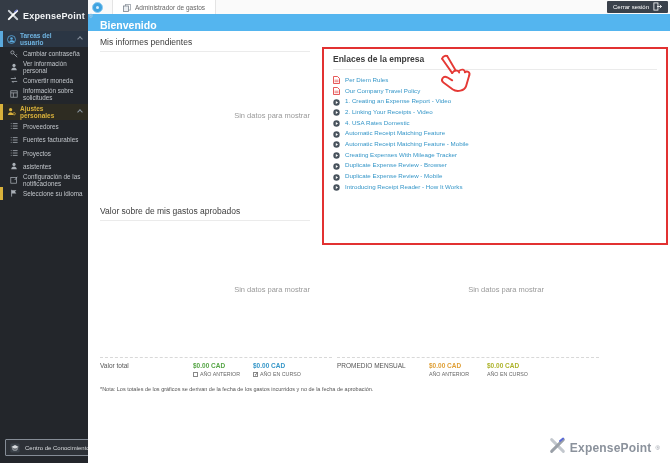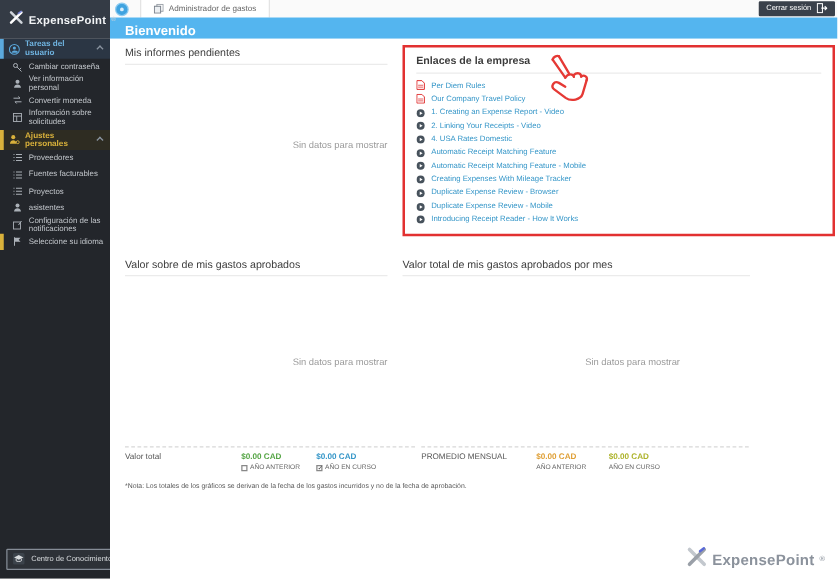--- a/index.html
+++ b/index.html
@@ -44,21 +44,21 @@
   .kc-btn { position:absolute; left:5px; top:408px; width:100px; height:17px; border:1px solid #858c96;
     background:#2d3137; display:flex; align-items:center; gap:5px; padding-left:4px; border-radius:1px; }
   .kc-btn .kc-label { color:#d8dbde; font-size:6px; }
 
   
   .main { position:absolute; left:88px; top:31px; width:582px; height:432px; background:#fff; }
   .panel-title { position:absolute; font-size:8.5px; font-weight:normal; color:#3c3c3c;
     border-bottom:1px solid #ebebeb; padding-bottom:4px; }
   .empty-msg { position:absolute; font-size:7.5px; color:#9a9a9a; text-align:right; }
 
-  .red-box { position:absolute; left:234px; top:5px; width:346px; height:153px;
+  .red-box { position:absolute; left:234px; top:16px; width:346px; height:198px;
     border:2.5px solid #e23131; background:#fff; padding:5px 9px 4px 9px; }
   .red-box .links-title { font-size:8.5px; font-weight:bold; color:#3c3c3c;
     border-bottom:1px solid #ebebeb; padding-bottom:5px; margin-bottom:4px; }
   .link-row { display:flex; align-items:center; gap:5px; height:10.7px; }
   .link-label { font-size:6.2px; color:#3596c8; }
   .hand-sketch { position:absolute; left:108px; top:5px; }
 
   .summary { position:absolute; border-top:1px dashed #d8d8d8; padding-top:4px; display:flex; }
   .summary .s-label { font-size:6.5px; color:#555; }
   .s-col { display:flex; flex-direction:column; gap:2px; }
@@ -327,21 +327,20 @@
       <div class="link-row">
         <span><svg width="7" height="7" viewBox="0 0 7 7">
               <circle cx="3.5" cy="3.5" r="3.2" fill="#47525c"></circle>
               <path d="M2.8 2.1v2.8l2.3-1.4z" fill="#fff"></path>
             </svg></span>
         <span class="link-label">Introducing Receipt Reader - How It Works</span>
       </div>
     </div>
 
     <div class="panel-title" style="left:12px; top:175px; width:210px;">Valor sobre de mis gastos aprobados</div>
-    <div class="panel-title" style="left:234px; top:175px; width:278px;">Valor total de mis gastos aprobados por mes</div>
 
     <div class="empty-msg" style="left:12px; top:254px; width:210px;">Sin datos para mostrar</div>
     <div class="empty-msg" style="left:234px; top:254px; width:222px;">Sin datos para mostrar</div>
 
     <div class="summary" style="left:12px; top:326px; width:232px;">
       <span class="s-label" style="flex:0 0 93px;">Valor total</span>
       <div class="s-col" style="flex:0 0 60px;">
         <span class="s-value v-green">$0.00 CAD</span>
         <span class="s-sub">
           <span class="cbx"></span>

